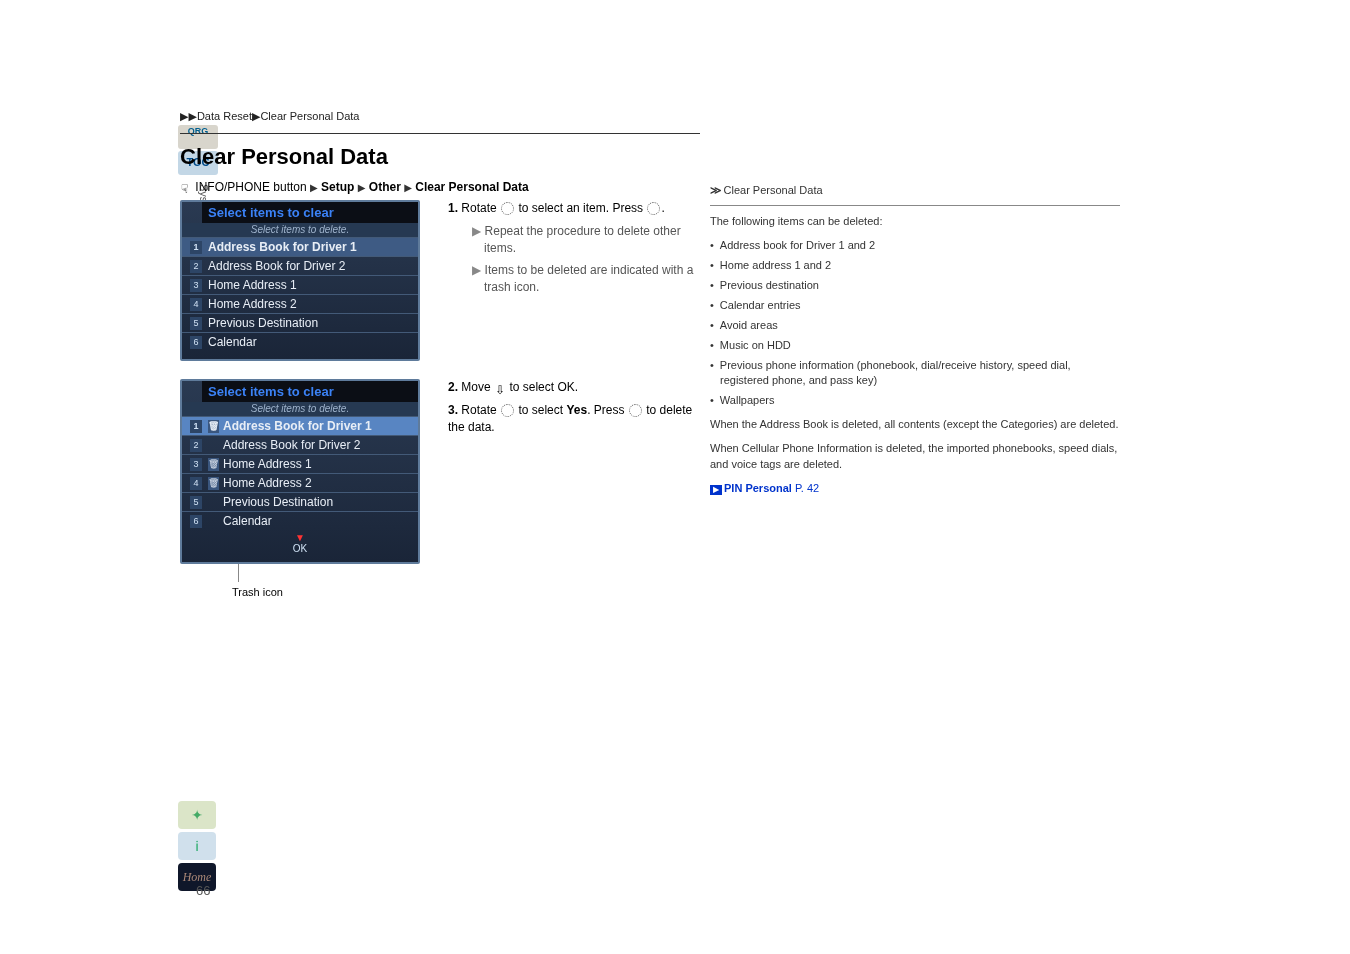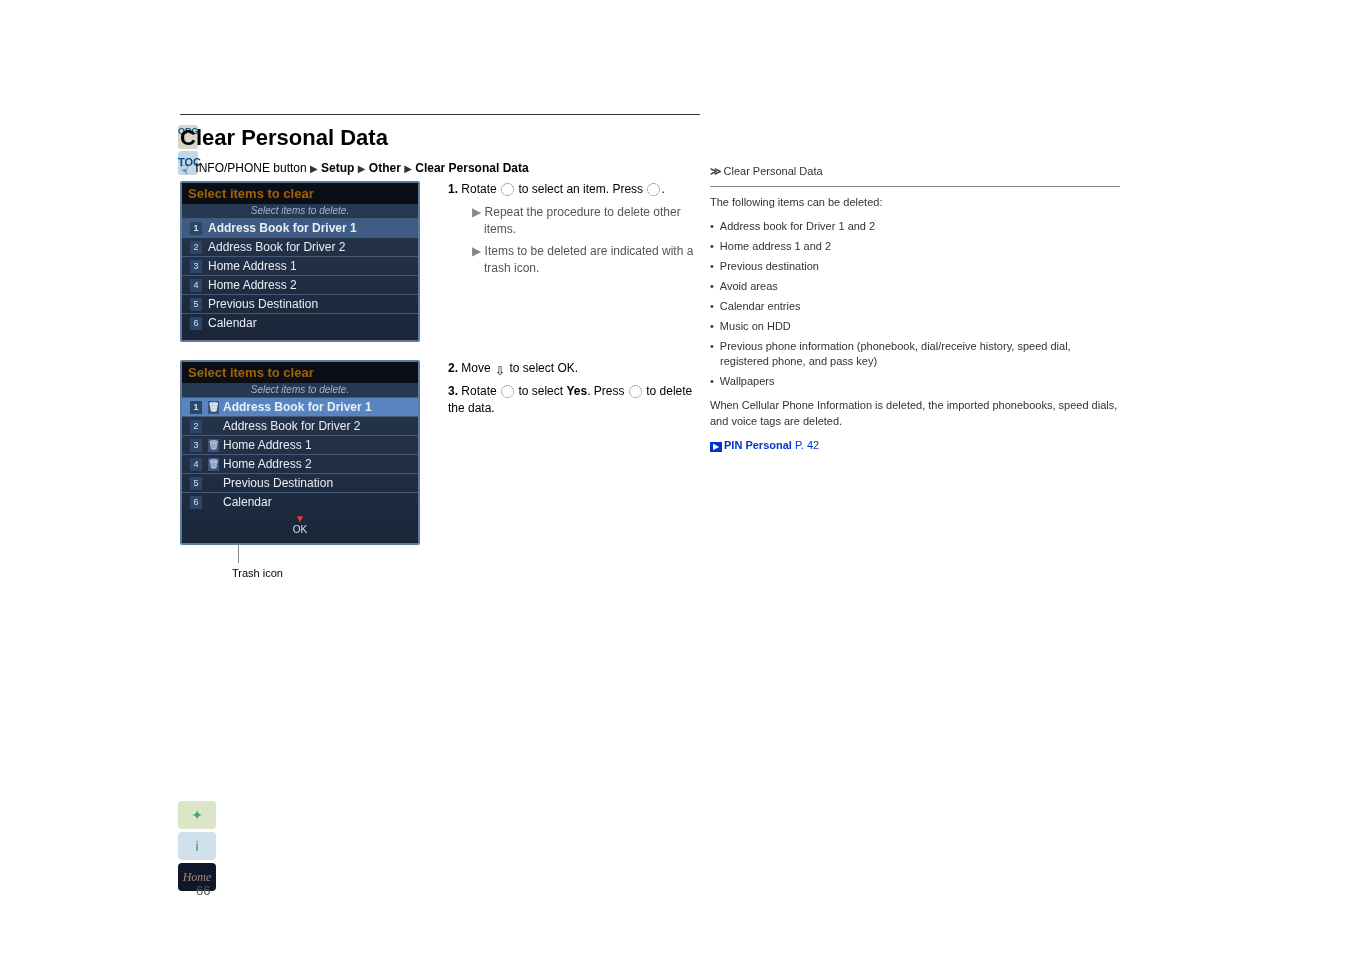--- a/index.html
+++ b/index.html
@@ -47,24 +47,25 @@
     background: linear-gradient(#2a3a52, #1a2538);
     border: 2px solid #5f7b9b;
     border-radius: 2px;
     color: #e8eef6;
     font-family: "Trebuchet MS", Arial, sans-serif;
     font-size: 12px;
     padding-bottom: 8px;
   }
   .shot-hdr {
     background: #0b0e15;
-    color: #a16207;
+    color: #3b82f6;
     padding: 3px 6px;
     font-size: 13px;
     font-weight: bold;
+    margin-left: 20px;
   }
   .shot-sub {
     color: #9fb3cc;
     font-size: 10px;
     text-align: center;
     padding: 1px 0 2px 0;
     background: #263952;
     font-style: italic;
   }
   .shot-ul { list-style: none; }
@@ -115,21 +116,21 @@
   .sidebox .shdr .dbl { font-weight: bold; letter-spacing:-2px; margin-right:4px;}
   .sidebox .sbody { border-top: 1px solid #888; padding-top: 8px; }
   .sidebox p { margin-bottom: 8px; }
   .sidebox ul { list-style: none; margin-bottom: 8px; }
   .sidebox ul li { margin-bottom: 4px; padding-left:10px; text-indent:-10px;}
   .sidebox ul li:before { content:"•"; margin-right:6px;}
   .link { color: #0033cc; font-weight: bold; }
   .linkicon { display:inline-block; width:12px; height:10px; background:#0033cc; color:#fff; font-size:8px; text-align:center; line-height:10px; margin-right:2px;}
 
   .left-tabs { position:absolute; left:178px; top:125px; width:40px; }
-  .tab { width:20px; height:24px; border-radius:3px; font-size:9px; font-weight:bold; text-align:center; line-height:1.05; padding-top:2px; margin-bottom:2px;}
+  .tab { width:40px; height:24px; border-radius:3px; font-size:9px; font-weight:bold; text-align:center; line-height:1.05; padding-top:2px; margin-bottom:2px;}
   .tab-qrg { background:#d8d5cc; color:#005f8f; }
   .tab-toc { background:#c3d7e6; color:#004b8a; font-size:11px; padding-top:6px;}
 
   .vlabel { position:absolute; left:198px; top:184px; font-size:11px; color:#555; writing-mode: vertical-rl; }
 
   .bot-icons { position:absolute; left:178px; bottom:60px; }
   .bi { width:38px; height:28px; border-radius:4px; margin-bottom:3px; text-align:center; line-height:28px; font-size:14px;}
   .bi-voice { background:#dbe5c8; color:#4a6; }
   .bi-info { background:#d0e0ec; color:#2a6; }
   .bi-home { background:#0f172a; color:#a87; font-family:cursive; font-style:italic; font-size:12px;}
@@ -146,20 +147,21 @@
 <div class="vlabel">System Setup</div>
 
 <div class="bot-icons">
   <div class="bi bi-voice">✦</div>
   <div class="bi bi-info">ℹ</div>
   <div class="bi bi-home">Home</div>
 </div>
 <div class="pagenum">66</div>
 
 <div class="page">
+  <div class="breadcrumb">▶▶Data Reset▶Clear Personal Data</div>
 
   <div class="tworow">
     <div class="colL">
       <div class="rule" style="width:520px"></div>
       <div class="title">Clear Personal Data</div>
 
       <div class="navline">
         <span class="downarrow">☟</span>
         <span>INFO/PHONE button</span>
         <span class="tri">▶</span>
@@ -278,26 +280,27 @@
     <div class="colR">
       <div style="height:54px"></div>
       <div class="sidebox">
         <div class="shdr"><span class="dbl">≫</span><span>Clear Personal Data</span></div>
         <div class="sbody">
           <p>The following items can be deleted:</p>
           <ul>
             <li>Address book for Driver 1 and 2</li>
             <li>Home address 1 and 2</li>
             <li>Previous destination</li>
+            <li>Calendar entries</li>
             <li>Avoid areas</li>
-            <li>Calendar entries</li>
             <li>Music on HDD</li>
             <li>Previous phone information (phonebook, dial/receive history, speed dial, registered phone, and pass key)</li>
             <li>Wallpapers</li>
           </ul>
+          <p>When the Address Book is deleted, all contents (except the Categories) are deleted.</p>
           <p>When Cellular Phone Information is deleted, the imported phonebooks, speed dials, and voice tags are deleted.</p>
           <p>
             <span class="linkicon">▶</span><span class="link">PIN Personal</span>
             <span class="link" style="font-weight:normal">P. 42</span>
           </p>
         </div>
       </div>
     </div>
   </div>
 </div>

